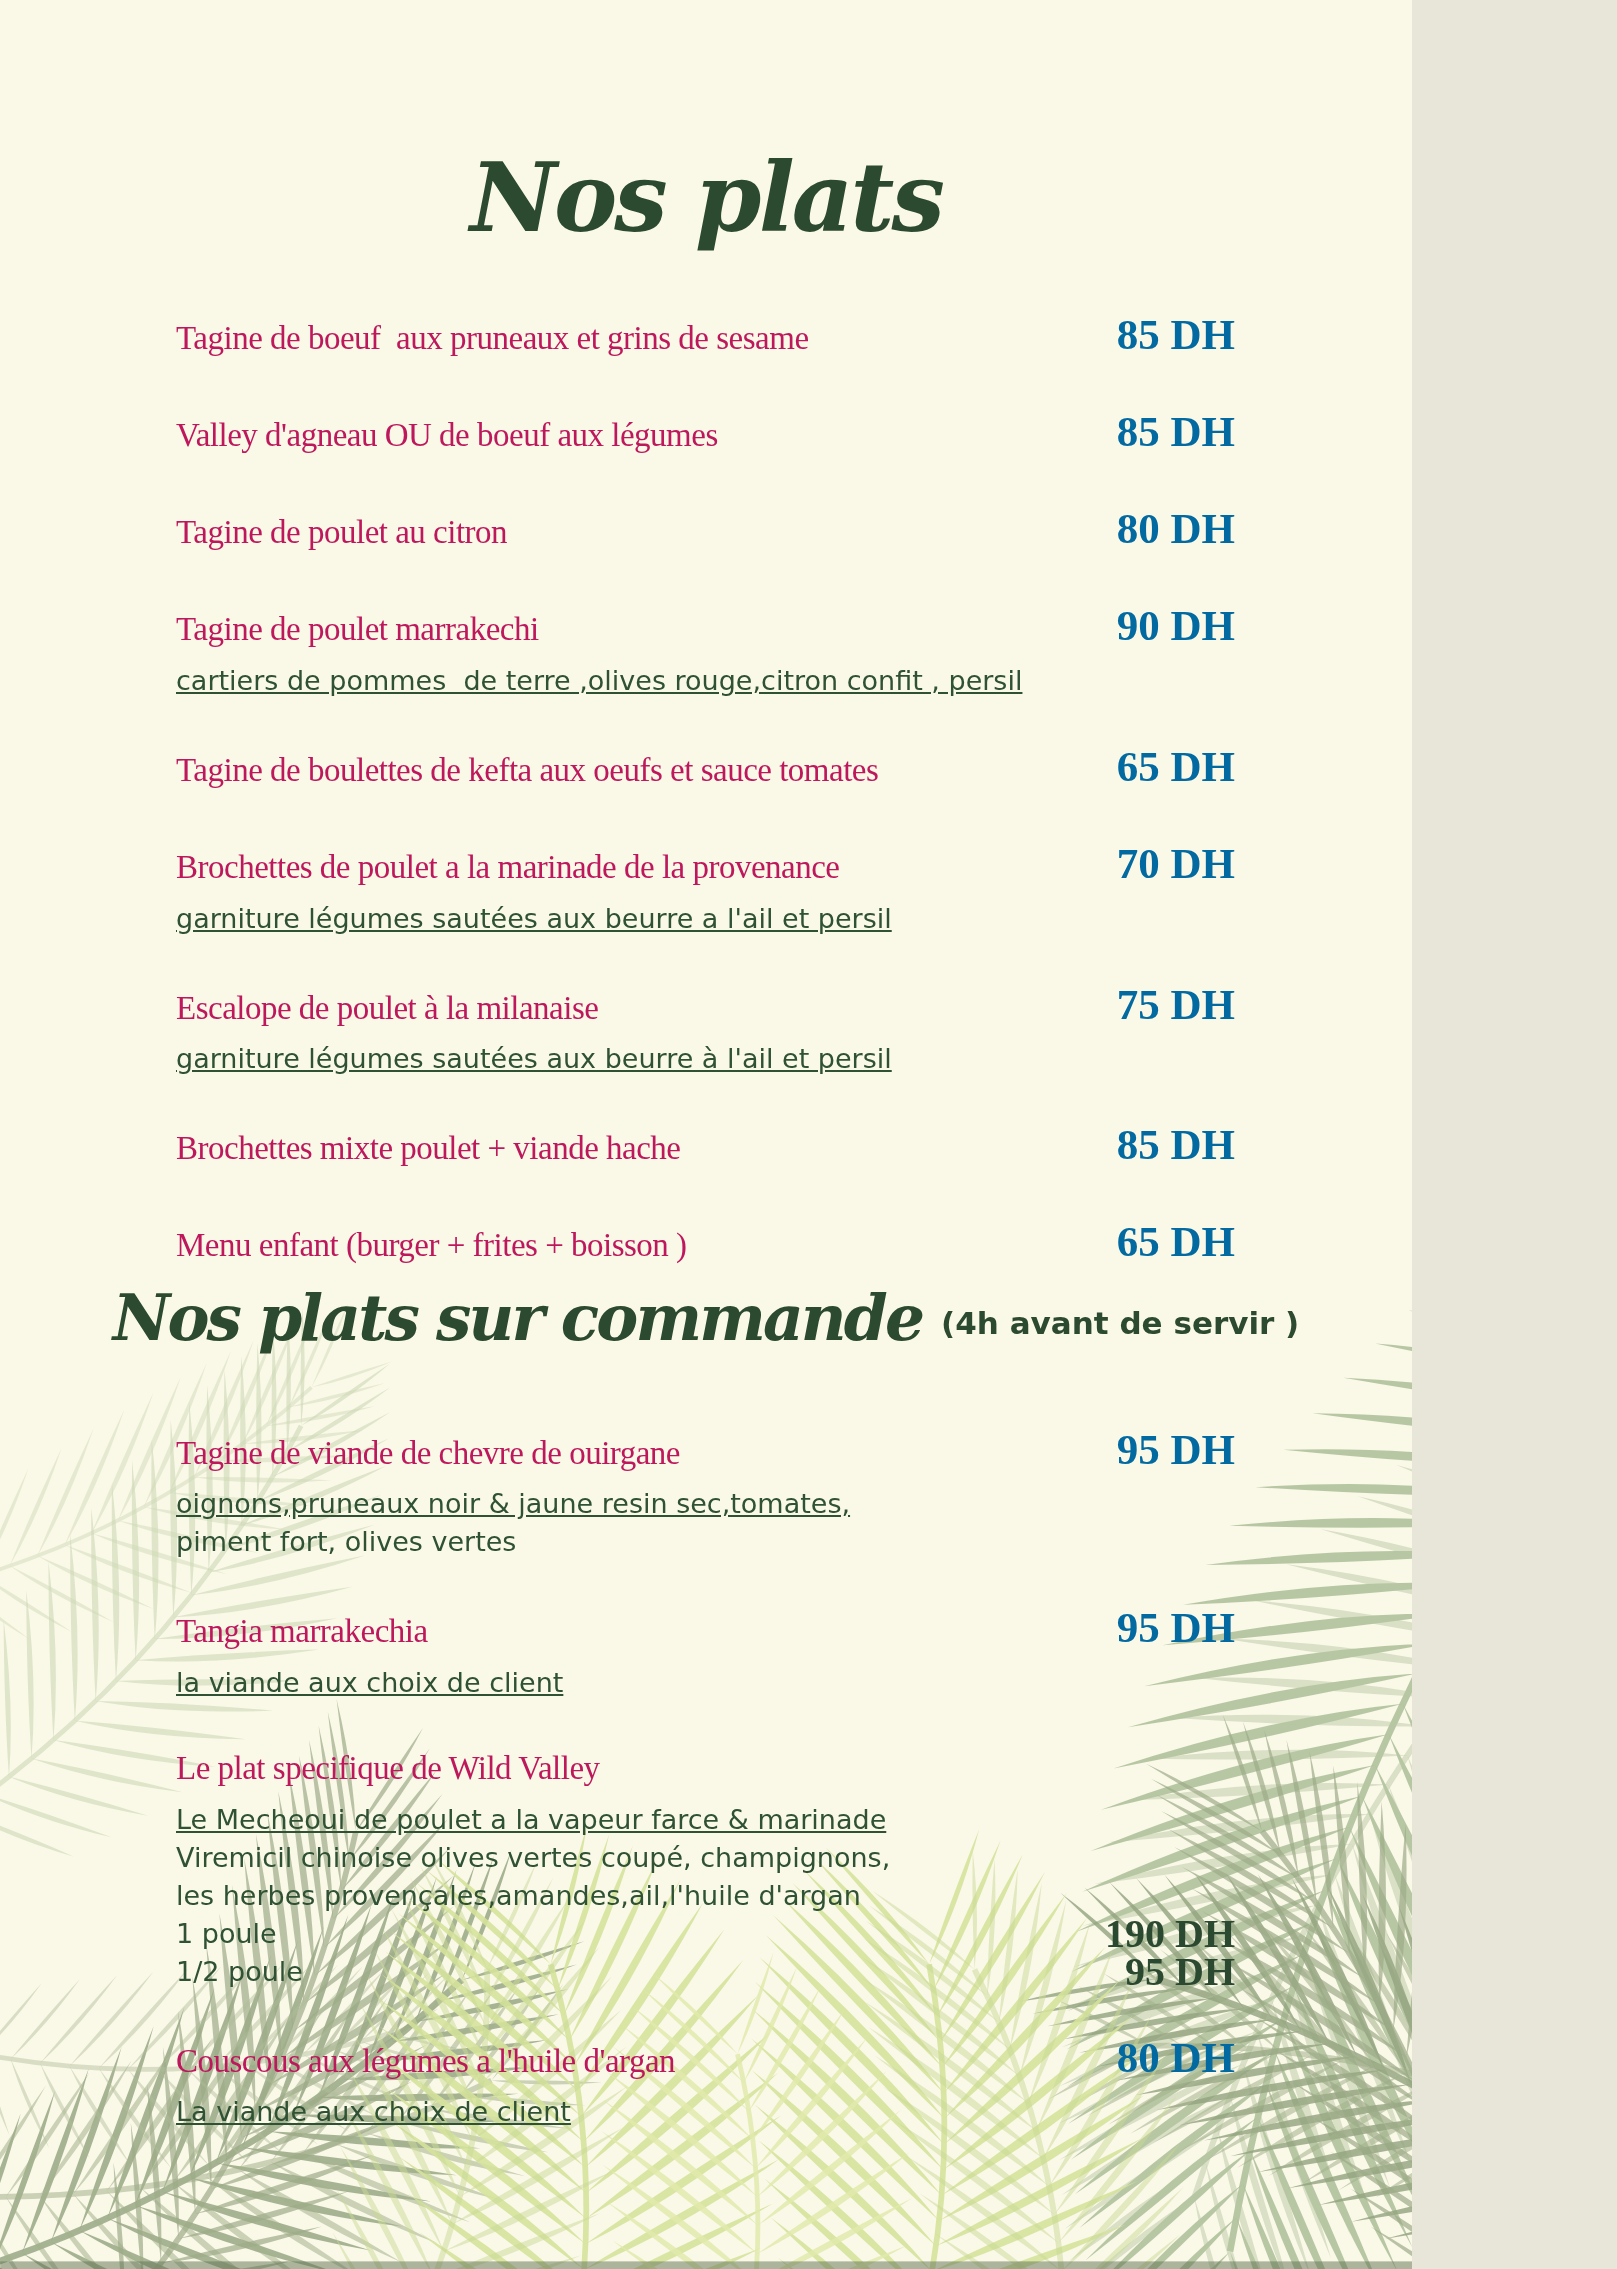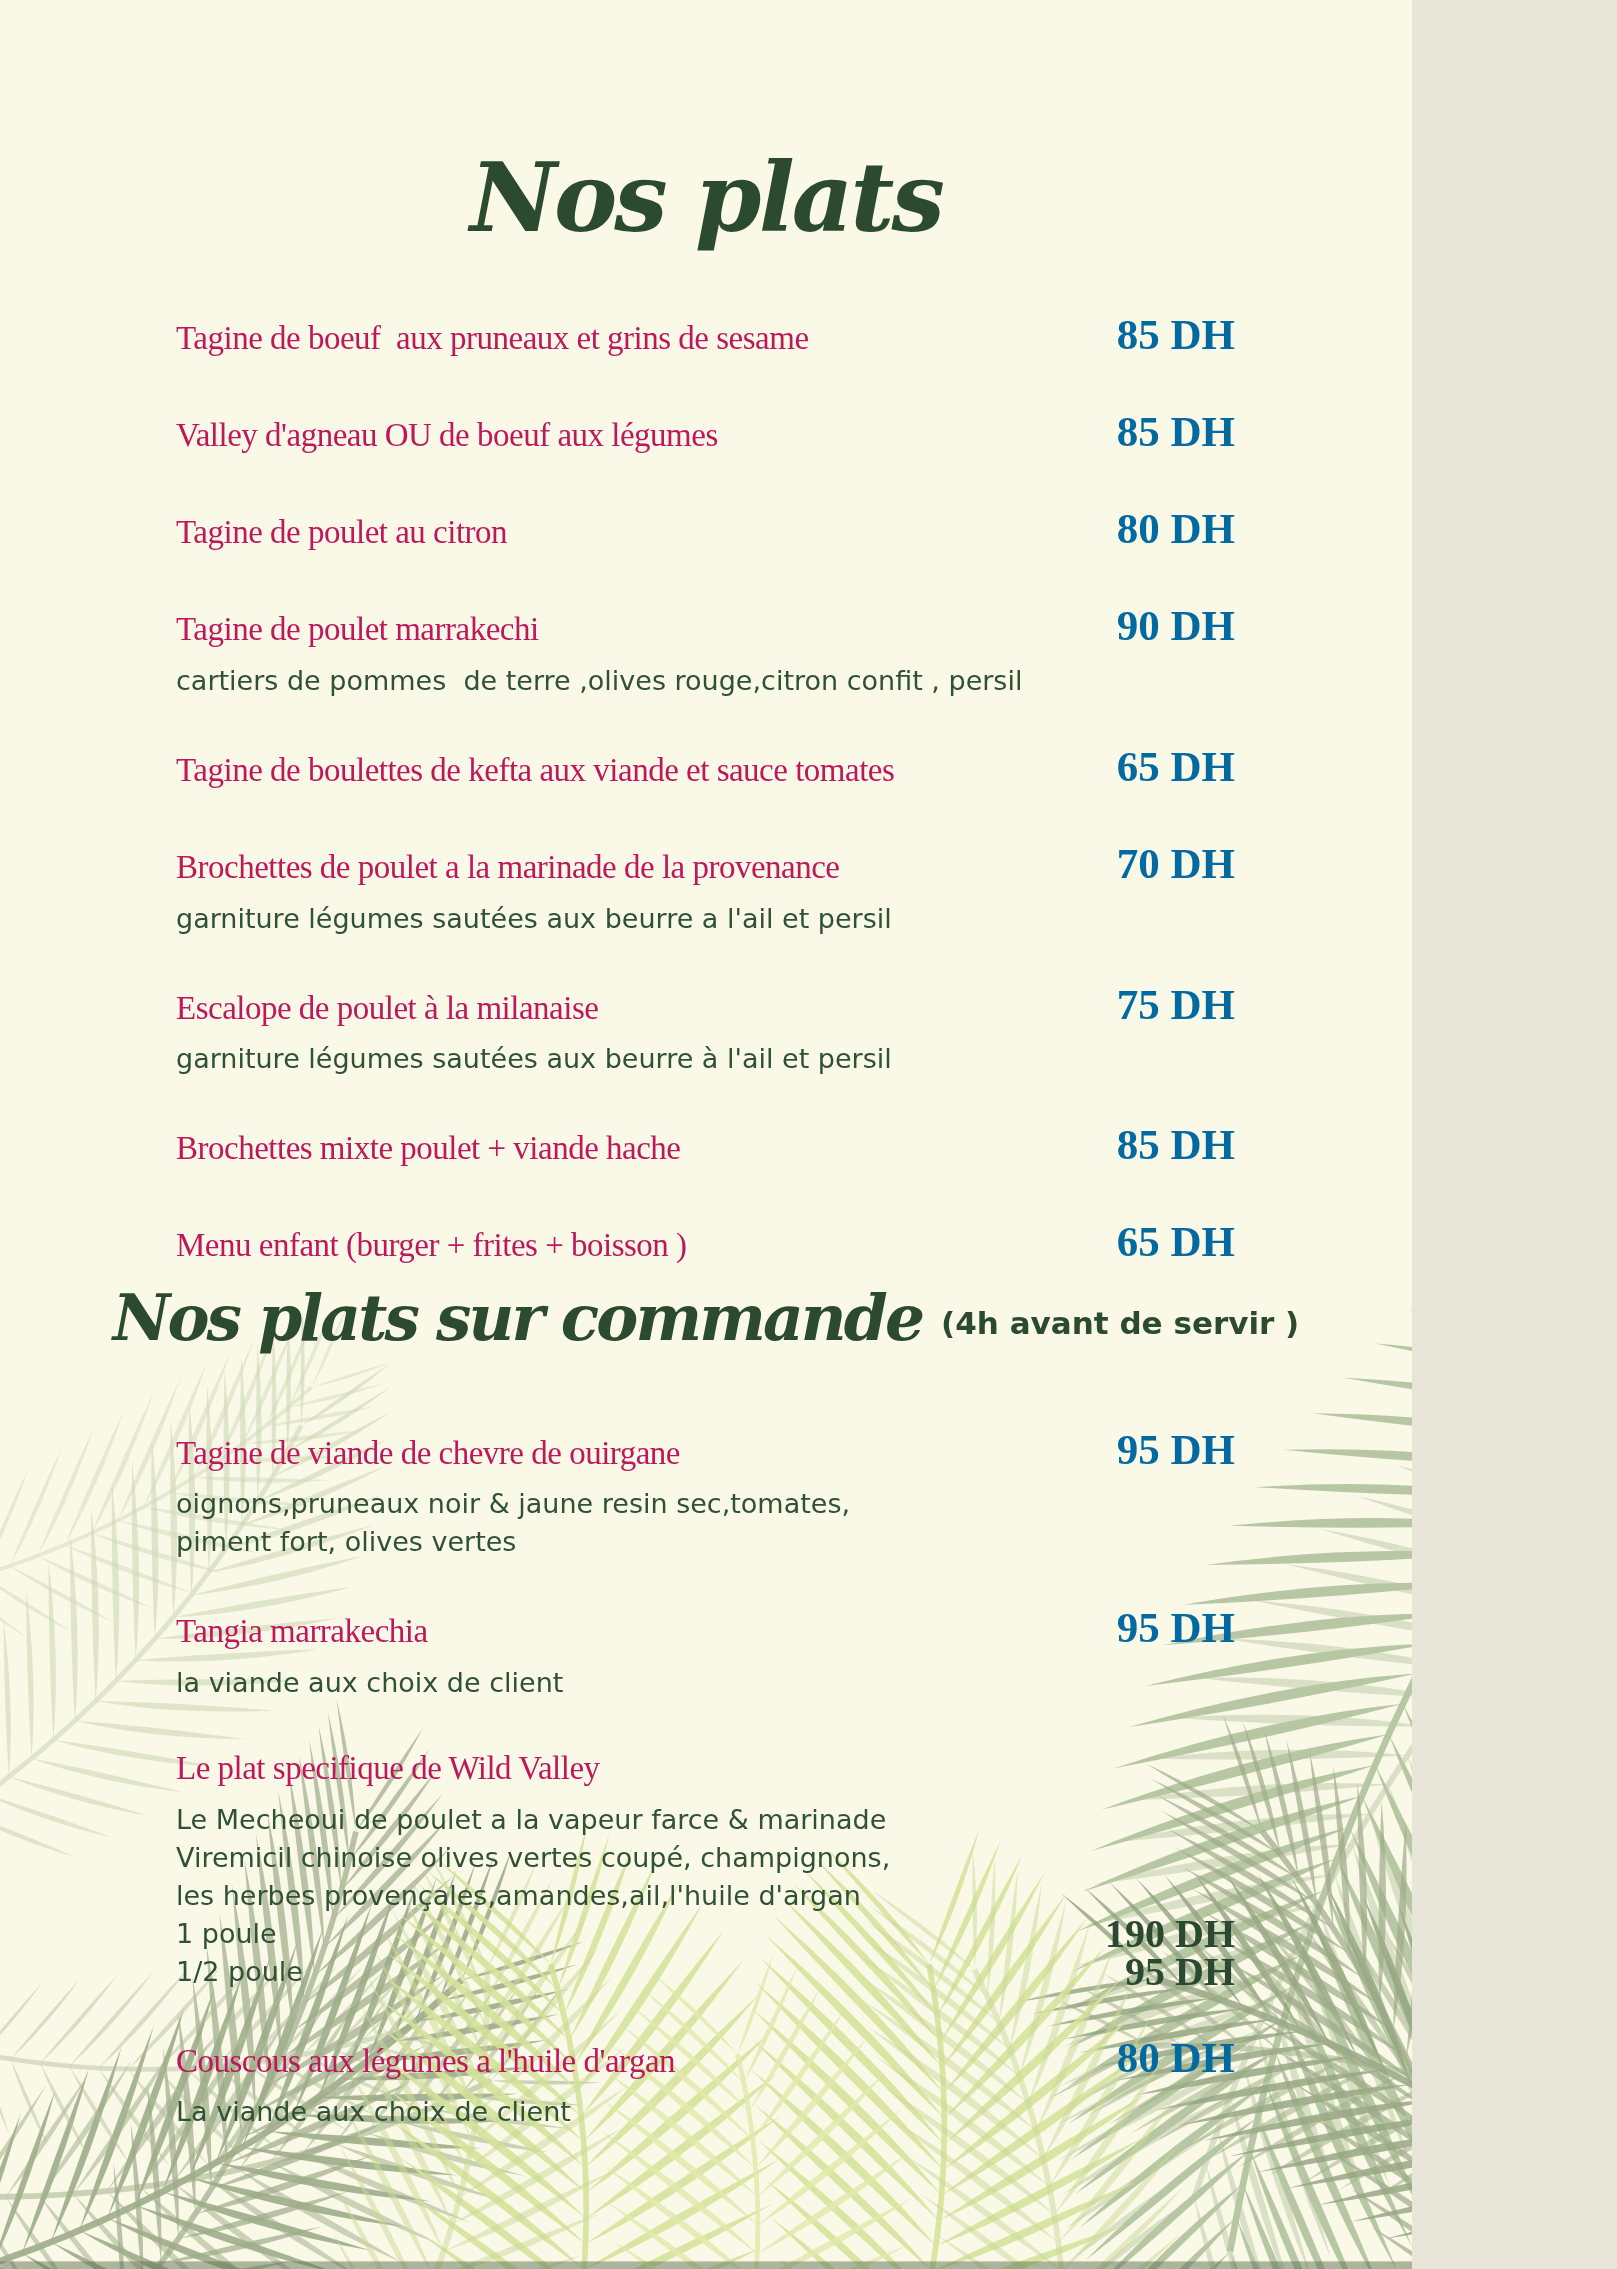--- a/index.html
+++ b/index.html
@@ -52,21 +52,21 @@
     line-height:53px;white-space:pre-wrap;letter-spacing:-0.5px;
   }
   .iprice{
     font-size:43px;font-weight:700;color:#0369a1;
     line-height:53px;white-space:nowrap;margin-left:23px;
   }
   .desc{
     font-family:"DejaVu Sans",sans-serif;
     font-size:27px;color:#2F5134;line-height:38px;white-space:pre-wrap;
   }
-  .descs .desc:first-child{margin-top:5.7px;}
+  .descs .desc:first-child{margin-top:5.7px;text-decoration:underline;}
   .subline{display:flex;justify-content:space-between;align-items:flex-end;line-height:38px;}
   .slabel{font-family:"DejaVu Sans",sans-serif;font-size:27px;color:#2F5134;}
   .sprice{font-size:40px;font-weight:700;color:#2B4830;line-height:38px;white-space:nowrap;}
 </style>
 </head>
 <body>
 
 <div class="page" style="background: rgb(250, 248, 231);">
   <svg id="leaves" width="1618" height="2269" viewBox="0 0 1701 2386">
       <g fill="#A6BA92" fill-opacity="0.8">
@@ -182,21 +182,21 @@
         <span class="iprice">90 DH</span>
       </div>
       <div class="descs">
             <div class="desc">cartiers de pommes  de terre ,olives rouge,citron confit , persil</div>
           </div>
       <div class="subs"></div>
     </div>
 
     <div class="row">
       <div class="line">
-        <span class="iname">Tagine de boulettes de kefta aux viande et sauce tomates</span>
+        <span class="iname">Tagine de boulettes de kefta aux oeufs et sauce tomates</span>
         <span class="iprice">65 DH</span>
       </div>
       <div class="descs"></div>
       <div class="subs"></div>
     </div>
 
     <div class="row">
       <div class="line">
         <span class="iname">Brochettes de poulet a la marinade de la provenance</span>
         <span class="iprice">70 DH</span>

